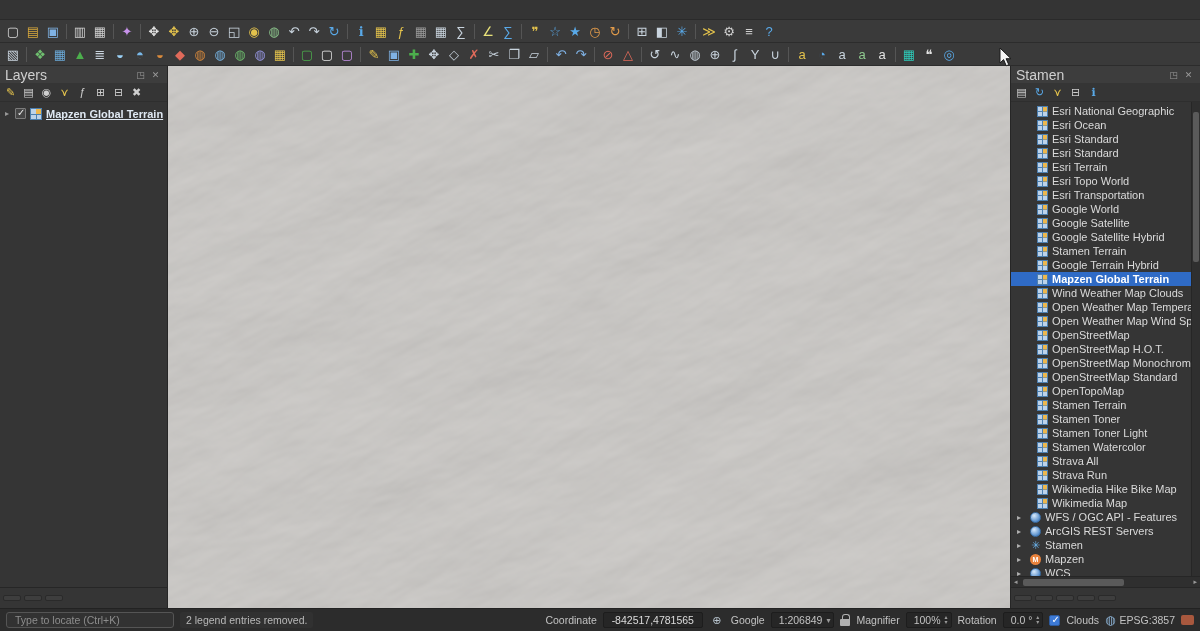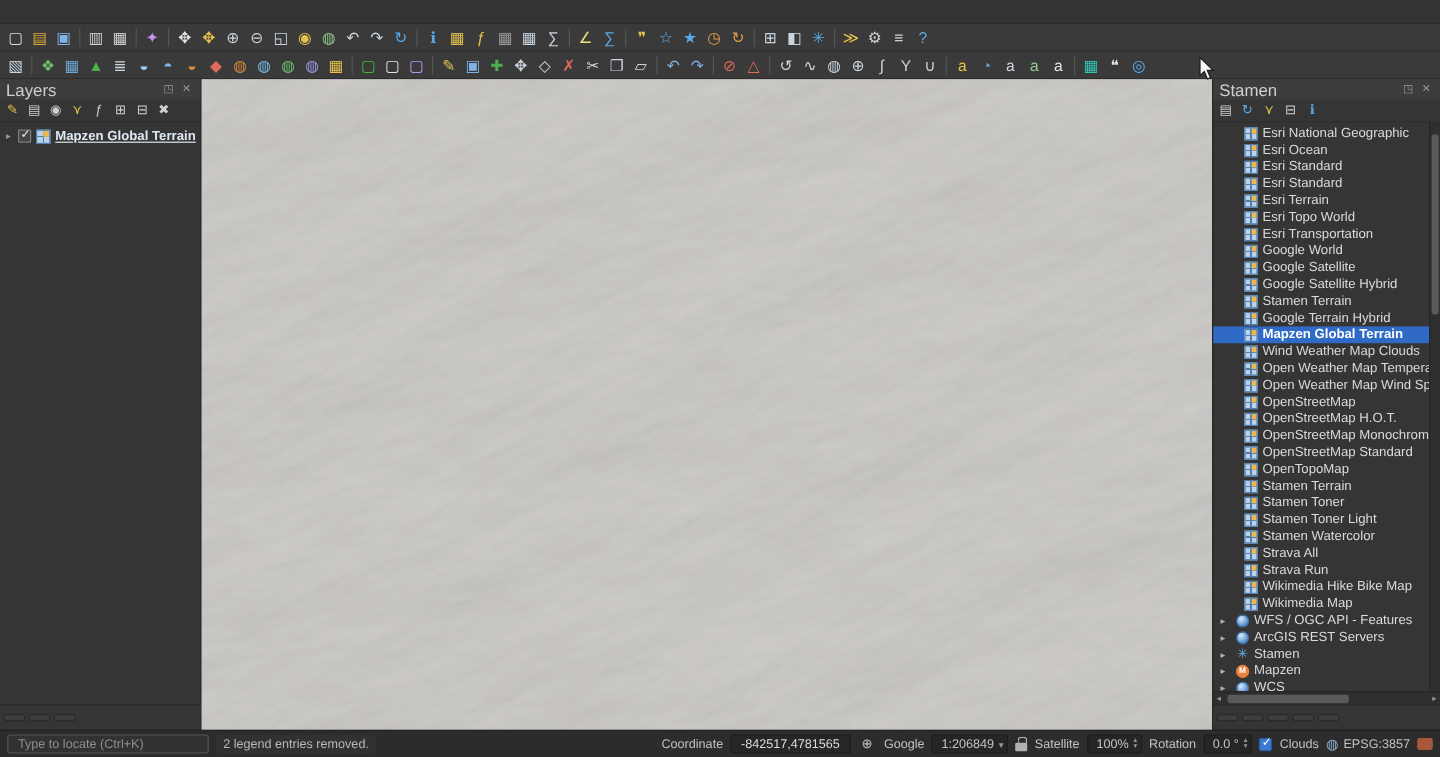--- a/index.html
+++ b/index.html
@@ -695,21 +695,21 @@
         <span class="g" style="color:#b8c4ce;font-size:11px">⊕</span>
       </span>
 
     <span class="sb-label">Google</span>
     <div class="sb-combo">
       <span>1:206849</span>
       <span class="combo-arrow">▾</span>
     </div>
     <span class="lock"></span>
 
-    <span class="sb-label">Satellite</span>
+    <span class="sb-label">Magnifier</span>
     <div class="sb-spin">
       <span>100%</span>
       <span class="spin-arrows">
           <i>▴</i>
           <i>▾</i>
         </span>
     </div>
 
     <span class="sb-label">Rotation</span>
     <div class="sb-spin">

